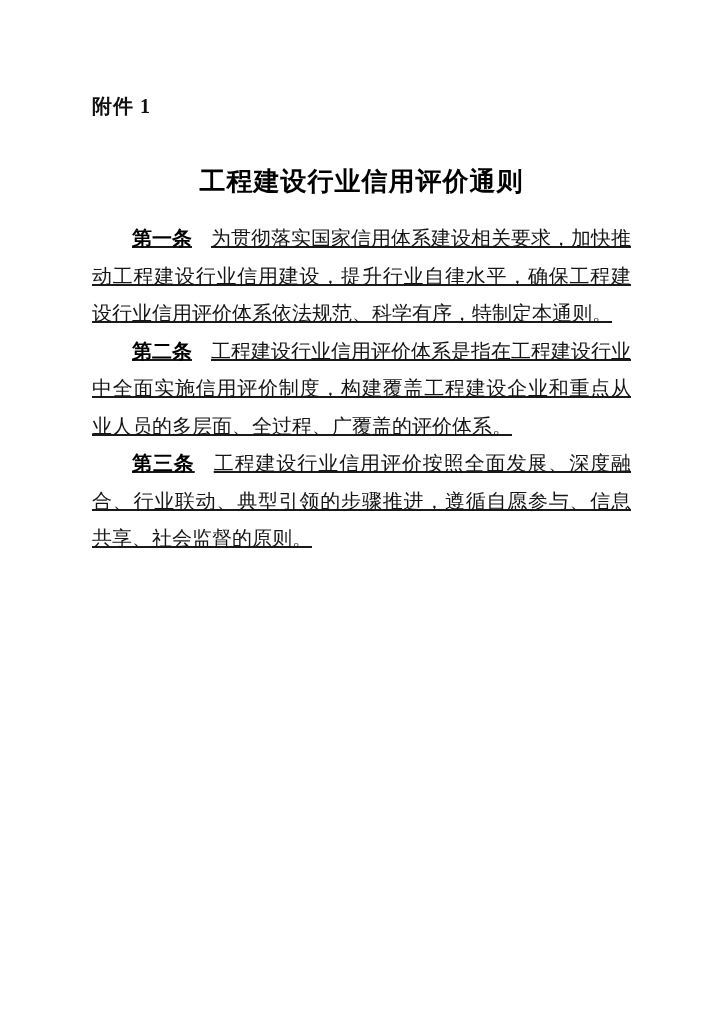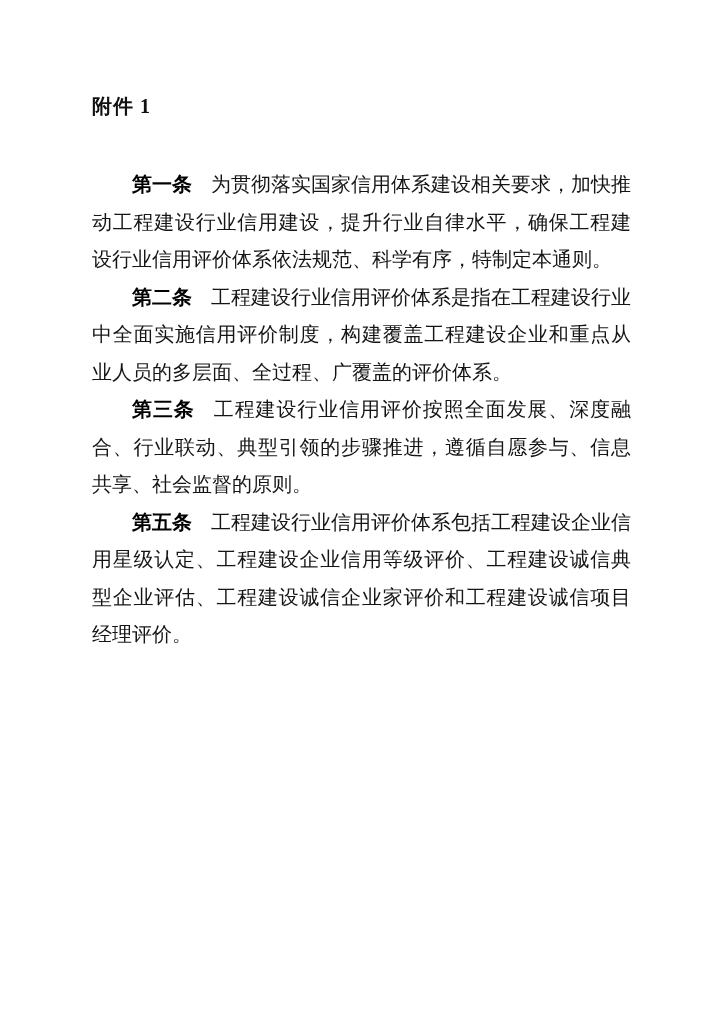--- a/index.html
+++ b/index.html
@@ -25,21 +25,22 @@
   .doc-title {
     margin-top: 44px;
     text-align: center;
     font-size: 26px;
     line-height: 36px;
     font-weight: bold;
     letter-spacing: 1px;
     color: #000000;
   }
   .doc-body {
-    margin-top: 46px;
+    margin-top: 20px;
+    text-decoration: underline;
   }
   .para {
     font-size: 20px;
     line-height: 37.5px;
     text-align: justify;
     text-justify: inter-ideograph;
     text-indent: 2em;
     color: #151515;
   }
   .para .lead {
@@ -61,30 +62,30 @@
     color: #222222;
   }
 </style>
 </head>
 <body>
 
 <div class="page">
 
   <div class="attachment-label">附件 1</div>
 
+  <h1 class="doc-title">工程建设行业信用评价通则</h1>
 
   <div class="doc-body">
 
     <p class="para"><span class="lead">第一条</span><span>为贯彻落实国家信用体系建设相关要求，加快推动工程建设行业信用建设，提升行业自律水平，确保工程建设行业信用评价体系依法规范、科学有序，特制定本通则。</span></p>
 
     <p class="para"><span class="lead">第二条</span><span>工程建设行业信用评价体系是指在工程建设行业中全面实施信用评价制度，构建覆盖工程建设企业和重点从业人员的多层面、全过程、广覆盖的评价体系。</span></p>
 
     <p class="para"><span class="lead">第三条</span><span>工程建设行业信用评价按照全面发展、深度融合、行业联动、典型引领的步骤推进，遵循自愿参与、信息共享、社会监督的原则。</span></p>
 
 
 
-    <p class="para"><span class="lead">第五条</span><span>工程建设行业信用评价体系包括工程建设企业信用星级认定、工程建设企业信用等级评价、工程建设诚信典型企业评估、工程建设诚信企业家评价和工程建设诚信项目经理评价。</span></p>
 
   </div>
 
   <div class="page-number">— 3 —</div>
 
 </div>
 
 </body></html>

